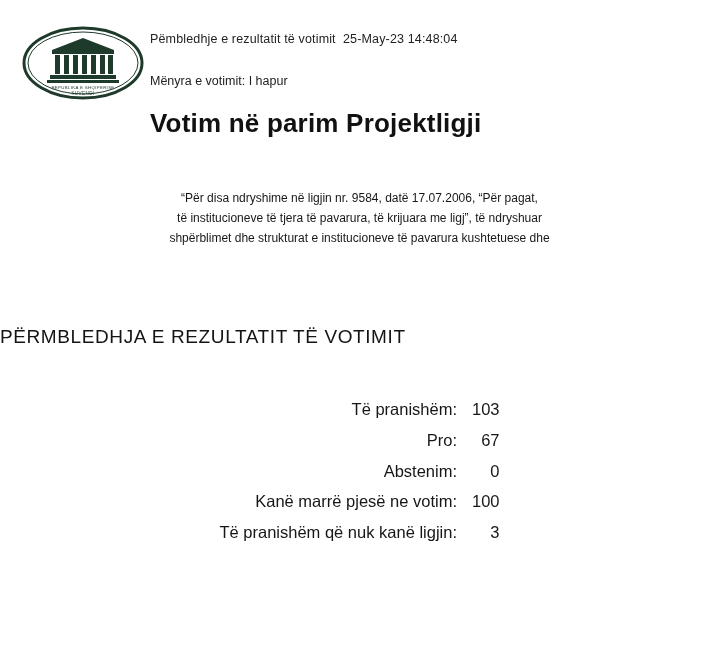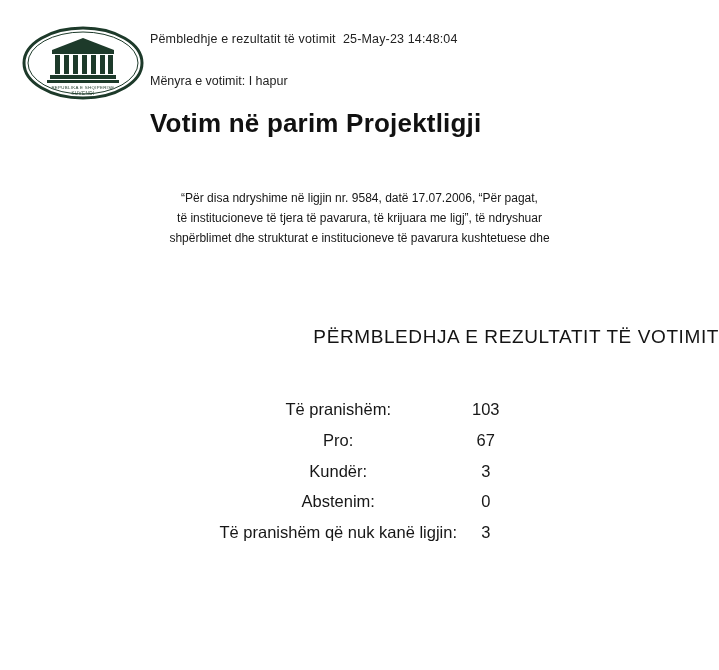--- a/index.html
+++ b/index.html
@@ -64,44 +64,44 @@
     font-size: 12px;
     line-height: 1.68;
     color: #171717;
     padding: 0 8px;
   }
   .law-line { white-space: nowrap; }
 
   
   .summary-heading {
     margin-top: 78px;
-    text-align: right;
+    text-align: left;
     font-size: 19px;
     letter-spacing: 0.6px;
     color: #141414;
   }
 
   
   .results {
     margin: 46px auto 0 auto;
     border-collapse: collapse;
   }
   .results td {
     font-size: 16.5px;
     color: #171717;
     padding: 5px 0;
     line-height: 1.25;
   }
   .results .r-label {
-    text-align: center;
+    text-align: right;
     padding-right: 13px;
     white-space: nowrap;
   }
   .results .r-value {
-    text-align: center;
+    text-align: right;
     white-space: nowrap;
     padding-left: 2px;
     margin-top: 12px;
   }
 </style>
 </head>
 <body>
 
 <div class="header">
 
@@ -147,25 +147,25 @@
   <tbody>
     <tr>
       <td class="r-label">Të pranishëm:</td>
       <td class="r-value">103</td>
     </tr>
     <tr>
       <td class="r-label">Pro:</td>
       <td class="r-value">67</td>
     </tr>
     <tr>
-      <td class="r-label">Kundër:</td>
-      <td class="r-value">3</td>
+      <td class="r-label">Abstenim:</td>
+      <td class="r-value">0</td>
     </tr>
     <tr>
-      <td class="r-label">Abstenim:</td>
-      <td class="r-value">0</td>
+      <td class="r-label">Kanë marrë pjesë ne votim:</td>
+      <td class="r-value">100</td>
     </tr>
     <tr>
       <td class="r-label">Të pranishëm që nuk kanë ligjin:</td>
       <td class="r-value">3</td>
     </tr>
   </tbody>
 </table>
 
 </body></html>

